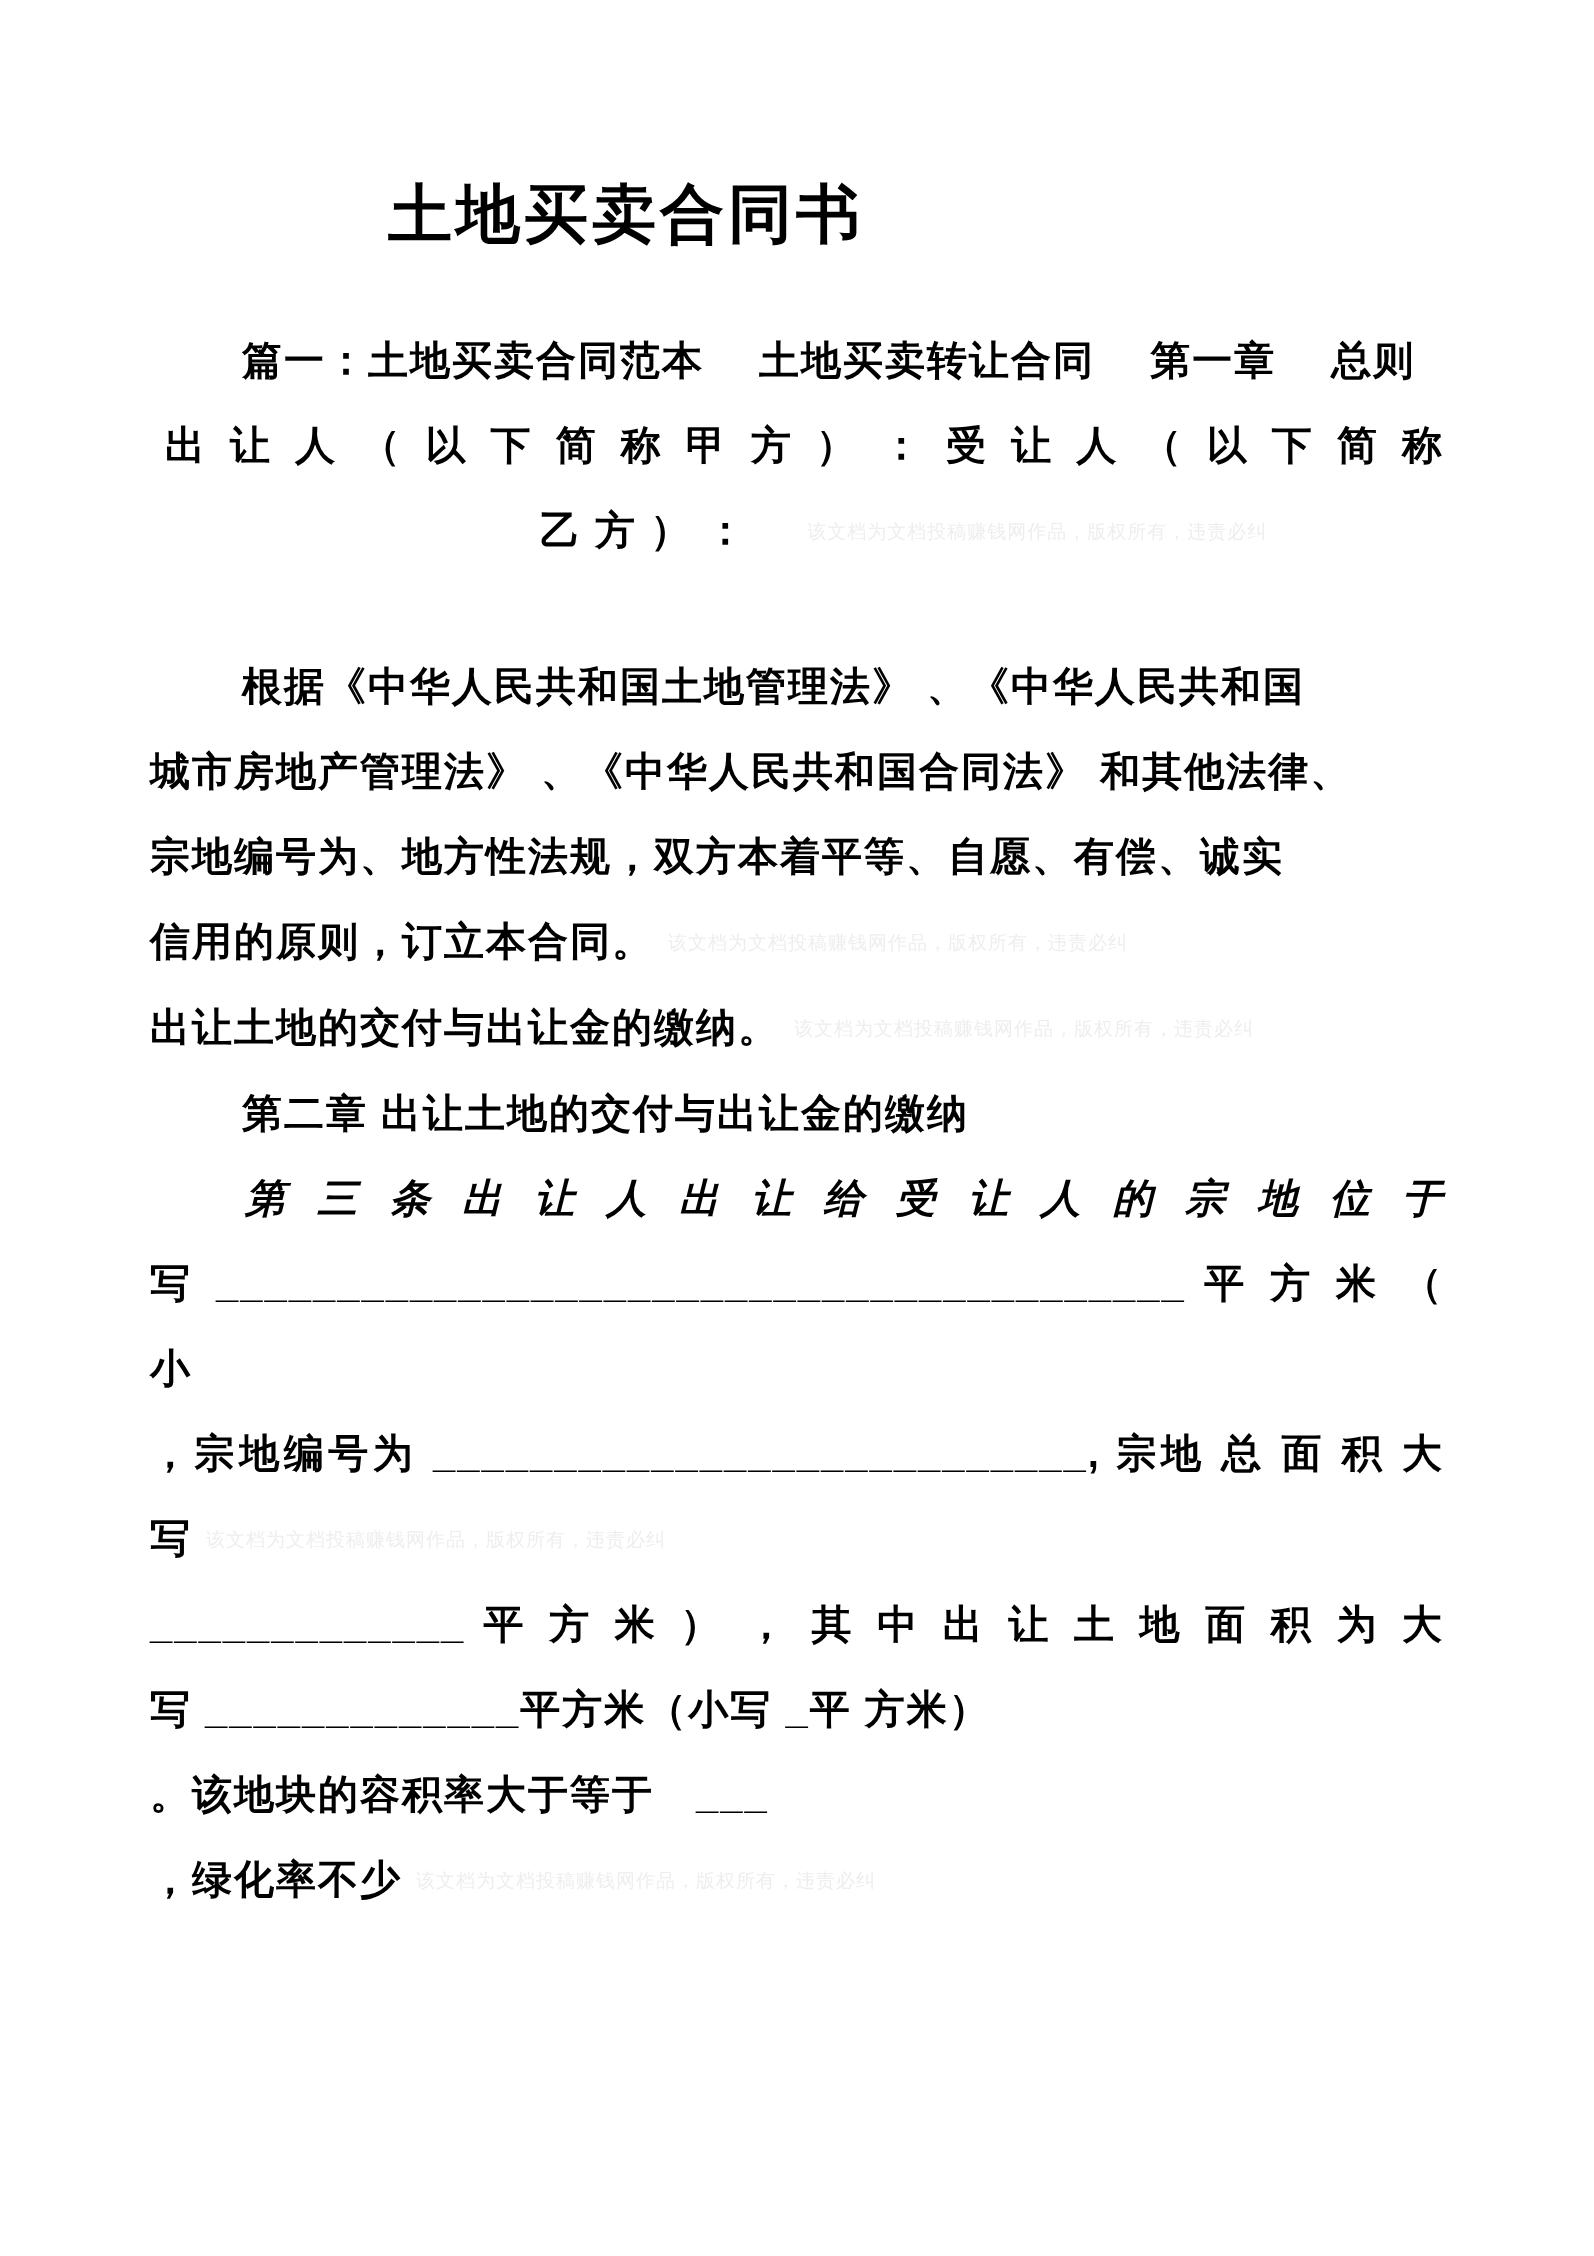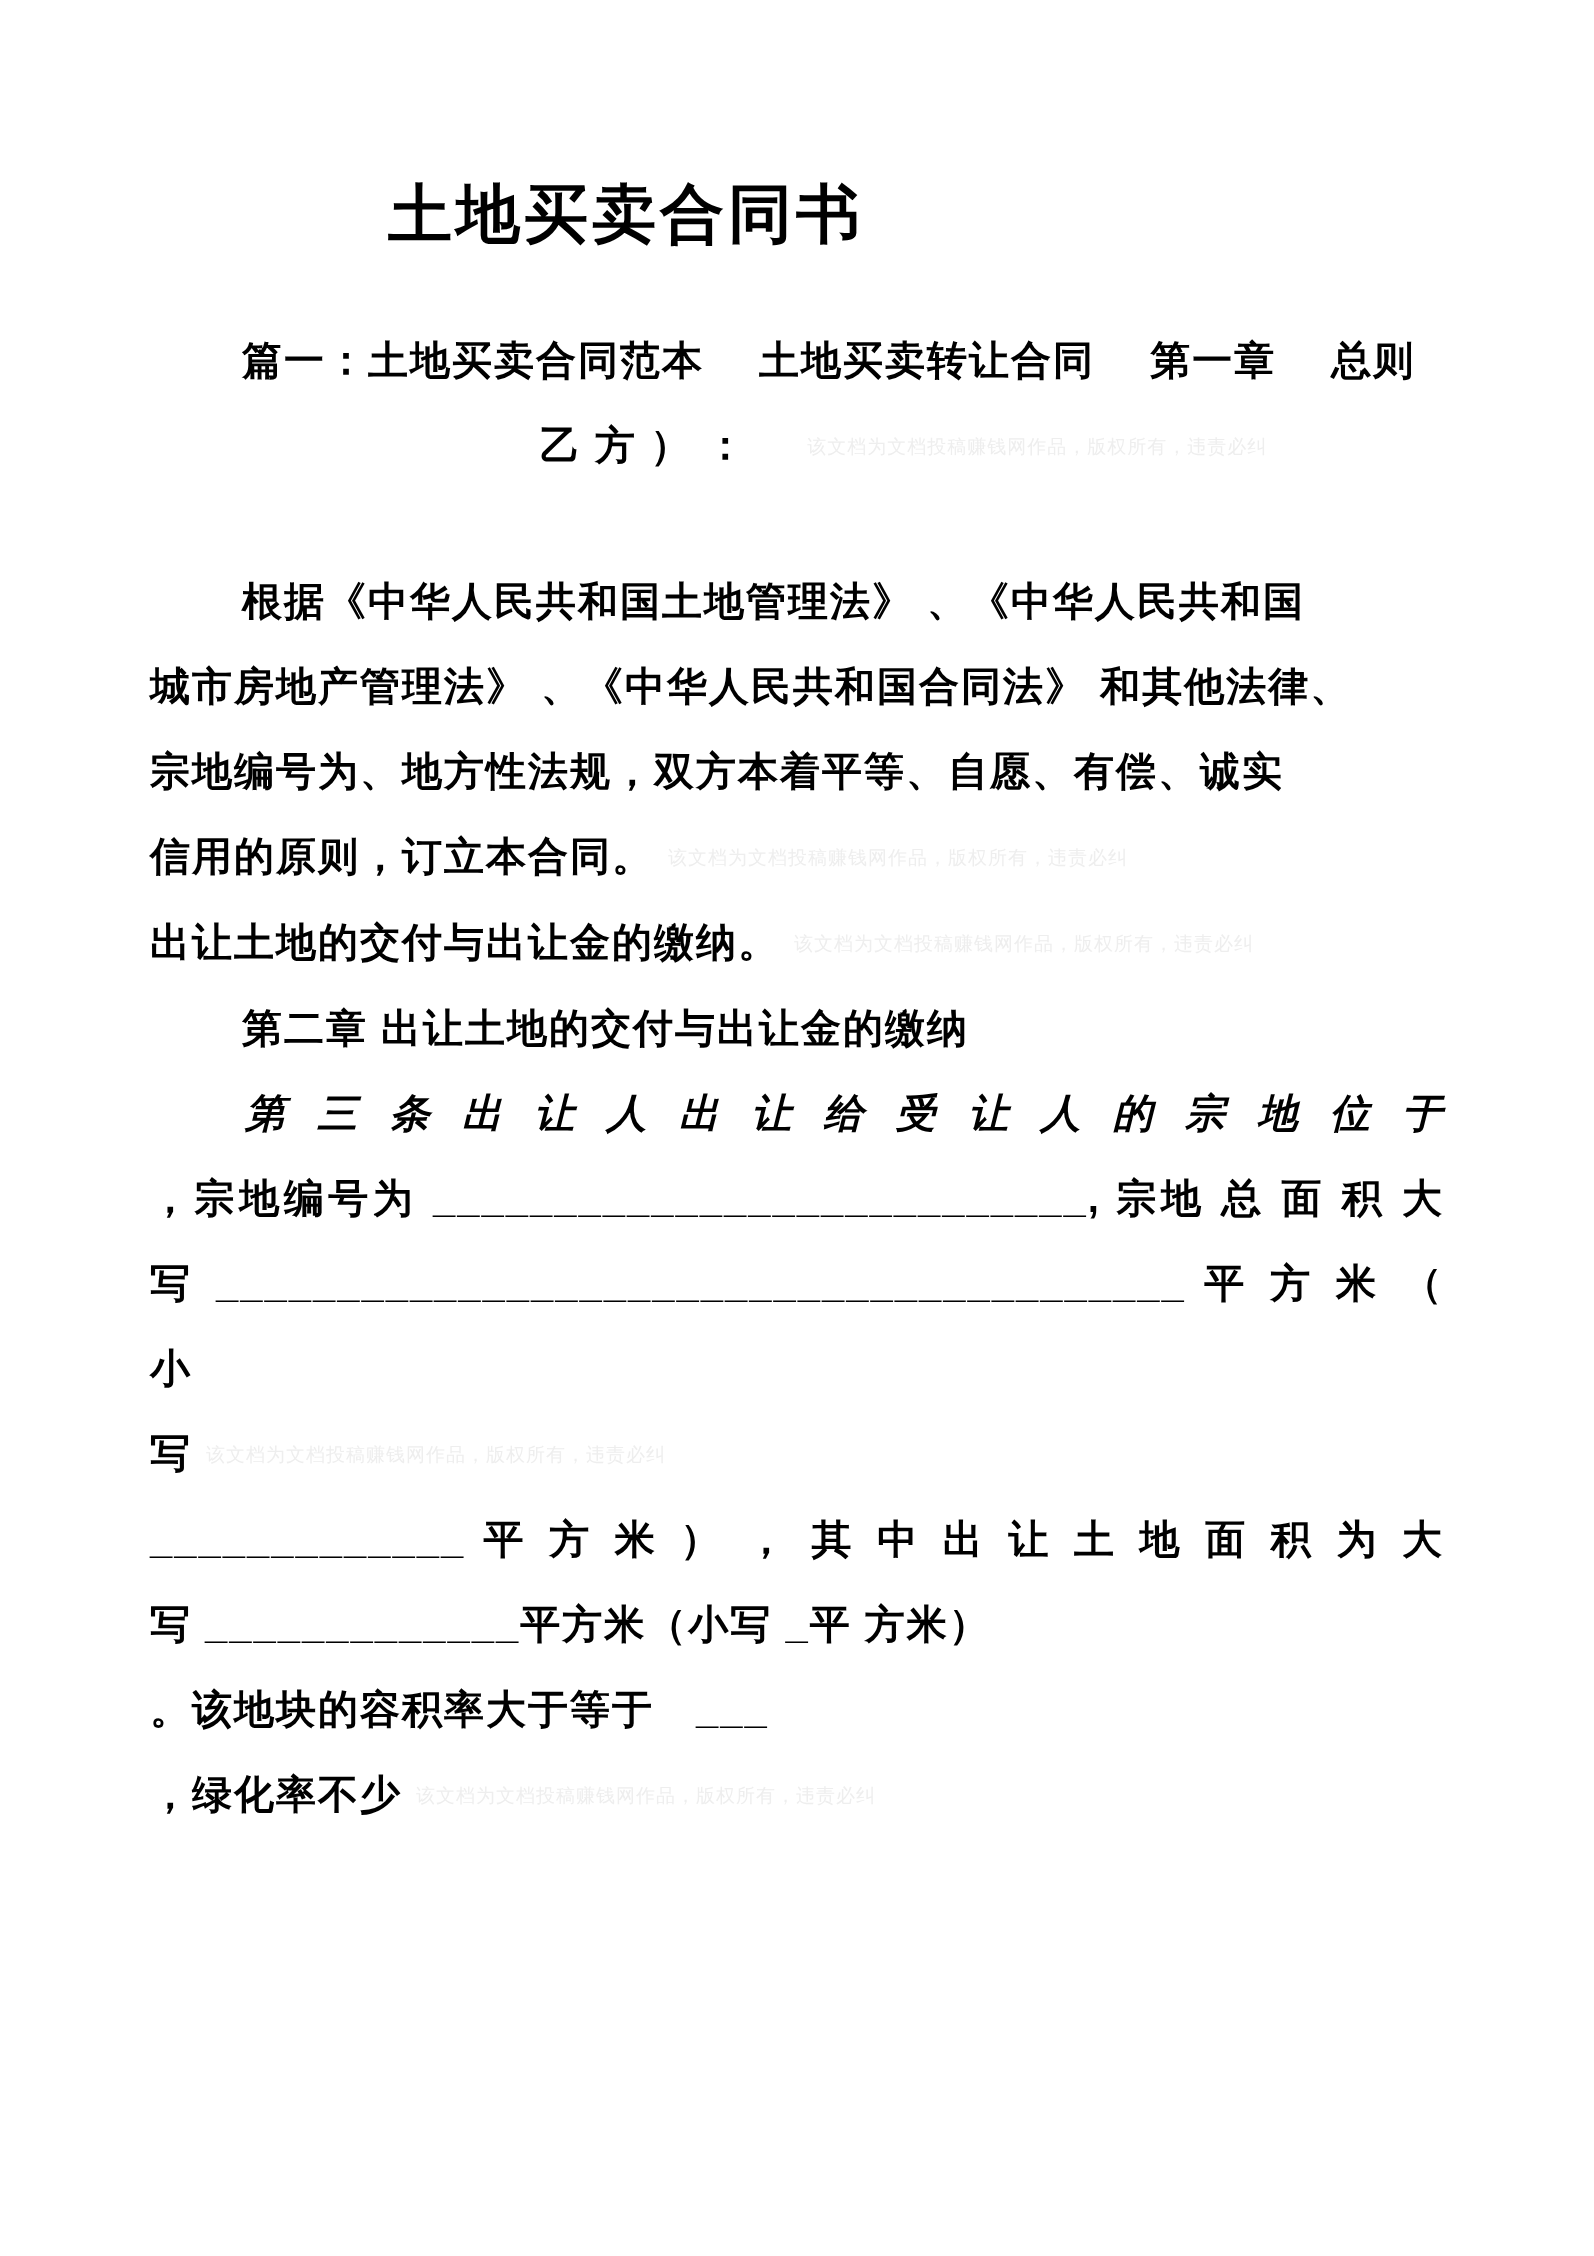--- a/index.html
+++ b/index.html
@@ -62,41 +62,42 @@
 <body>
 
 <div class="page">
   <div class="content">
 
     <div class="doc-title">土地买卖合同书</div>
 
     <div class="ln ind first-body">篇一：土地买卖合同范本　 土地买卖转让合同　 第一章　 总则</div>
 
 
+    <div class="ln pad-left-sm jst">出 让 人 （ 以 下 简 称 甲 方 ） ： 受 让 人 （ 以 下 简 称</div>
 
     <div class="ln ind2"><span>乙 方 ） ：</span><span class="wm wm-gap-lg">该文档为文档投稿赚钱网作品，版权所有，违责必纠</span></div>
 
     <div class="ln ind gap-top">根据《中华人民共和国土地管理法》 、《中华人民共和国</div>
 
     <div class="ln">城市房地产管理法》 、《中华人民共和国合同法》 和其他法律、</div>
 
     <div class="ln">宗地编号为、地方性法规，双方本着平等、自愿、有偿、诚实</div>
 
     <div class="ln"><span>信用的原则，订立本合同。</span><span class="wm wm-gap-sm">该文档为文档投稿赚钱网作品，版权所有，违责必纠</span></div>
 
 
     <div class="ln"><span>出让土地的交付与出让金的缴纳。</span><span class="wm wm-gap-sm">该文档为文档投稿赚钱网作品，版权所有，违责必纠</span></div>
 
     <div class="ln ind">第二章 出让土地的交付与出让金的缴纳</div>
 
     <div class="ln ind3 jst">第 三 条 出 让 人 出 让 给 受 让 人 的 宗 地 位 于</div>
 
+    <div class="ln jst">写 ________________________________________ 平 方 米 （ 小</div>
+
     <div class="ln jst">，宗地编号为 ___________________________, 宗地 总 面 积 大</div>
-
-    <div class="ln jst">写 ________________________________________ 平 方 米 （ 小</div>
 
     <div class="ln"><span>写</span><span class="wm wm-gap-sm">该文档为文档投稿赚钱网作品，版权所有，违责必纠</span></div>
 
     <div class="ln jst">_____________ 平 方 米 ） ， 其 中 出 让 土 地 面 积 为 大</div>
 
     <div class="ln">写 _____________平方米（小写 _平 方米）</div>
 
     <div class="ln">。该地块的容积率大于等于　___</div>
 
     <div class="ln"><span>，绿化率不少</span><span class="wm wm-gap-sm">该文档为文档投稿赚钱网作品，版权所有，违责必纠</span></div>

